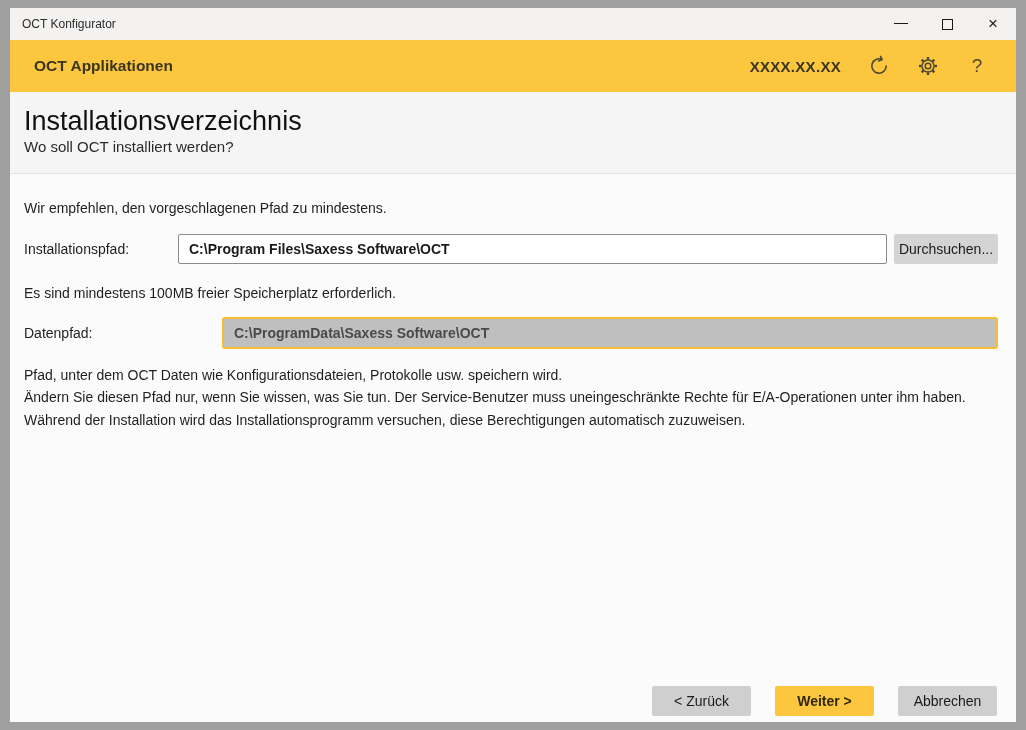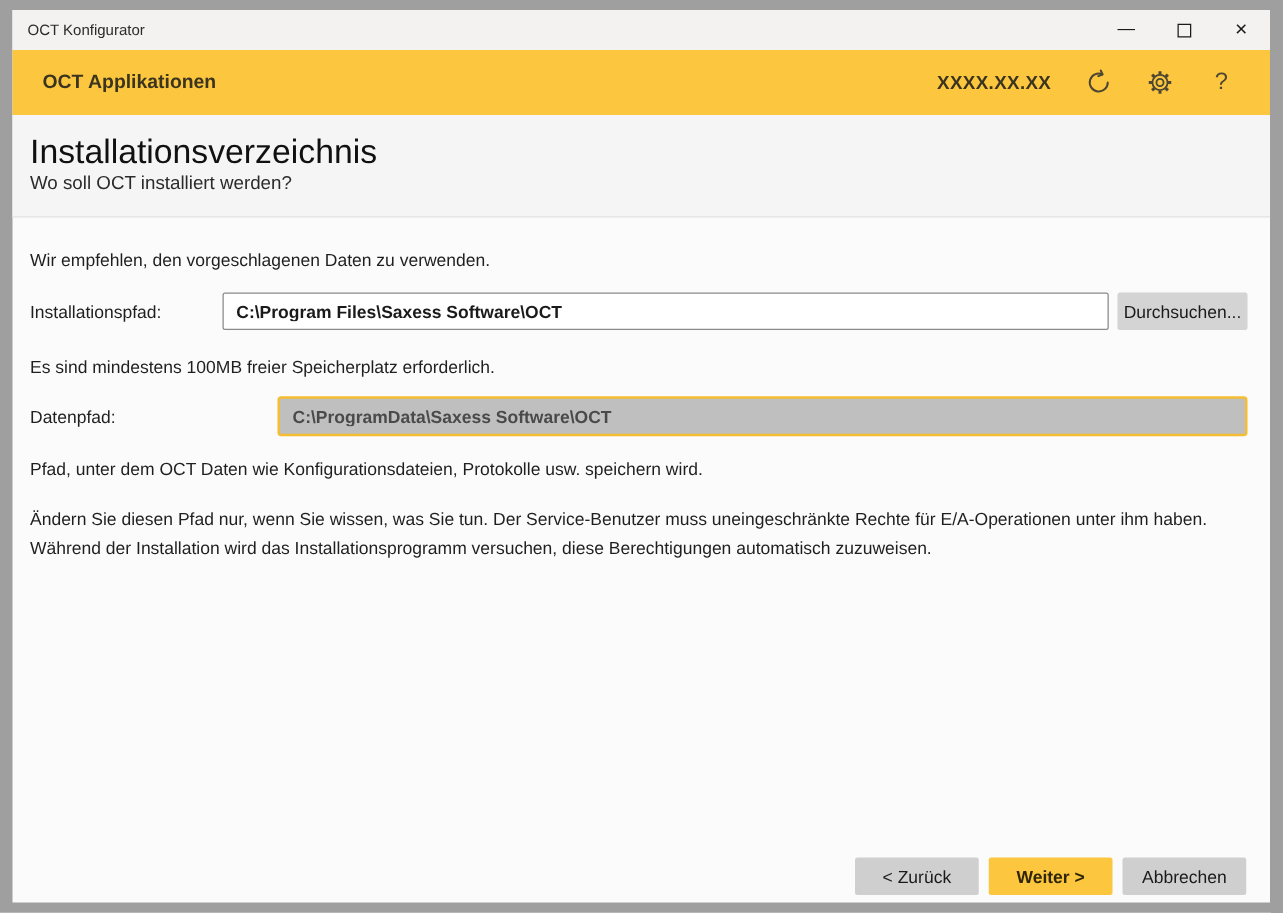--- a/index.html
+++ b/index.html
@@ -64,25 +64,25 @@
     background: #d4d4d4; border: none; border-radius: 2px;
     font-size: 14px; color: #1a1a1a; font-family: "Liberation Sans", sans-serif;
     cursor: default;
   }
   .path-input.disabled {
     background: #bfbfbf; border: 2px solid #f5bd32; border-radius: 3px;
     color: #4a4a4a; height: 32px;
   }
   .space-note { margin-top: 21px; }
   .data-note { margin-top: 18px; }
-  .warning { margin-top: 21px; line-height: 23px; }
+  .warning { margin-top: 3px; line-height: 23px; }
   
   .footer {
     flex: 0 0 auto; display: flex; justify-content: flex-end; align-items: flex-end;
-    gap: 8px; padding: 0 19px 6px 0; height: 44px;
+    gap: 24px; padding: 0 19px 6px 0; height: 44px;
   }
   .footer button {
     width: 99px; height: 30px; border: none; border-radius: 2px;
     font-size: 14px; font-family: "Liberation Sans", sans-serif; cursor: default;
   }
   .btn-gray { background: #cfcfcf; color: #1a1a1a; }
   .btn-next { background: #fcc63e; color: #2f2708; font-weight: bold; }
 </style>
 </head>
 <body>
@@ -133,21 +133,21 @@
       <span class="hdr-icon help-glyph">?</span>
     </div>
   </div>
 
   <div class="page-head">
     <div class="page-title">Installationsverzeichnis</div>
     <div class="page-subtitle">Wo soll OCT installiert werden?</div>
   </div>
 
   <div class="content">
-    <div class="intro">Wir empfehlen, den vorgeschlagenen Daten zu verwenden.</div>
+    <div class="intro">Wir empfehlen, den vorgeschlagenen Pfad zu mindestens.</div>
 
     <div class="form-row row-install">
       <span class="field-label">Installationspfad:</span>
       <input class="path-input" type="text" value="C:\Program Files\Saxess Software\OCT" style="">
       <button class="browse-btn">Durchsuchen...</button>
     </div>
 
     <div class="space-note">Es sind mindestens 100MB freier Speicherplatz erforderlich.</div>
 
     <div class="form-row row-data">

